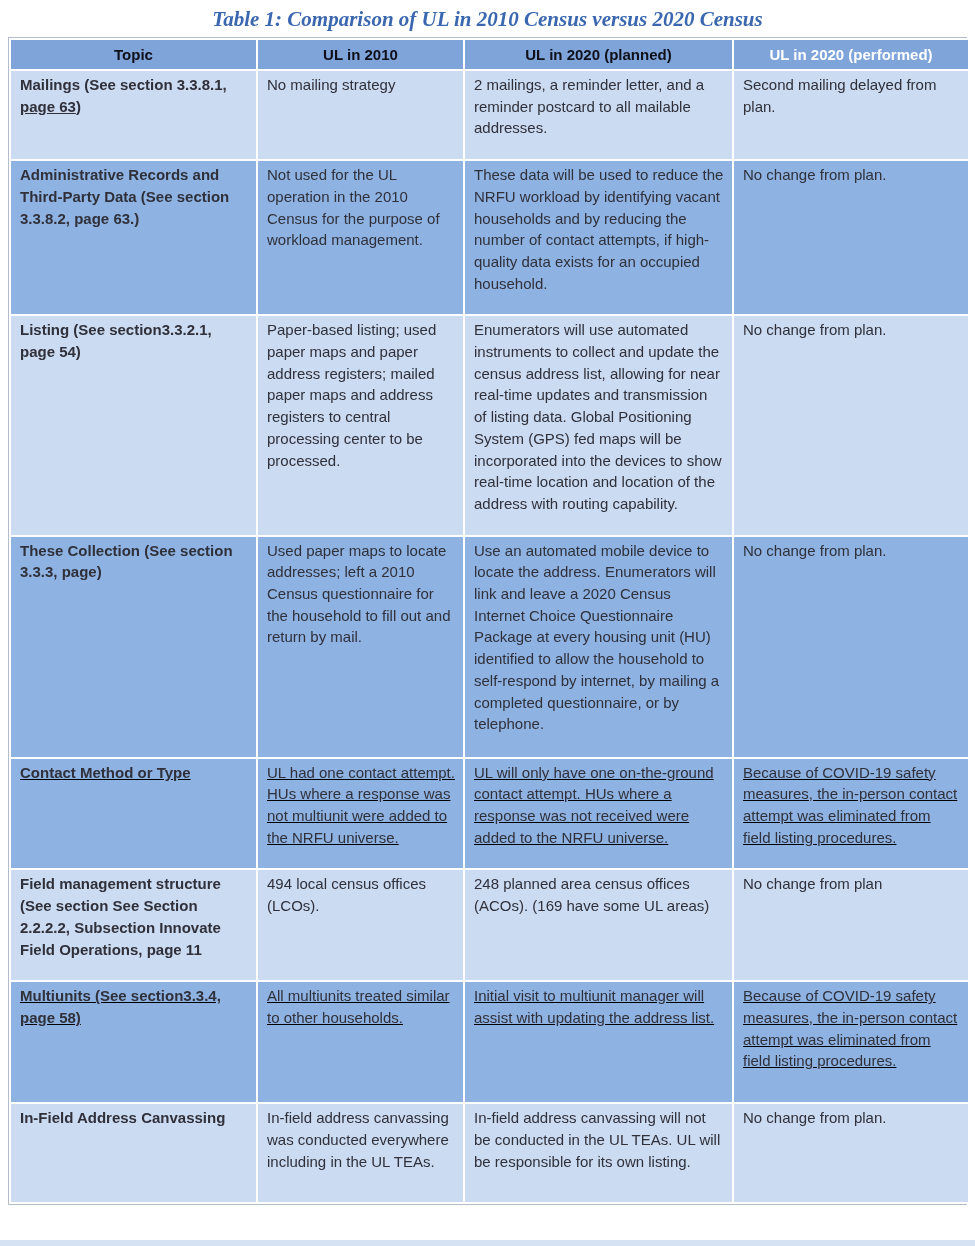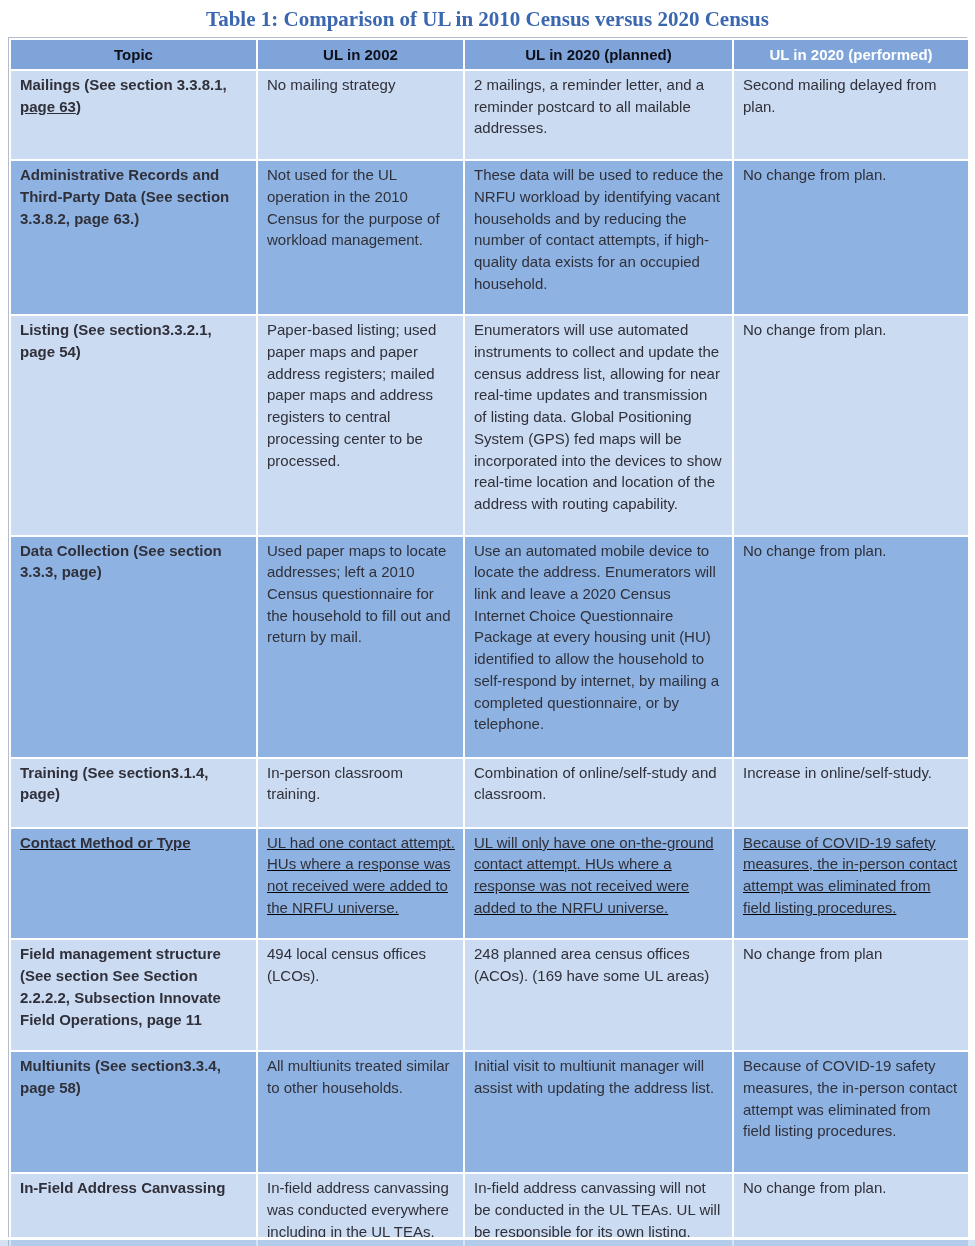--- a/index.html
+++ b/index.html
@@ -15,20 +15,21 @@
     font-family: "Liberation Sans", sans-serif;
   }
   .title {
     text-align: center;
     font-family: "Liberation Serif", serif;
     font-weight: bold;
     font-size: 21px;
     color: var(--title-text, #3A67AF);
     margin: 7px 0 5px 0;
     letter-spacing: 0px;
+    font-style: italic;
   }
   .table-wrap {
     margin-left: 8px;
     width: 959px;
     border: 1px solid #b3bccb;
     box-sizing: border-box;
   }
   table.cmp {
     border-collapse: collapse;
     table-layout: fixed;
@@ -86,21 +87,21 @@
   <table class="cmp">
     <colgroup>
       <col style="width:247px">
       <col style="width:207px">
       <col style="width:269px">
       <col style="width:236px">
     </colgroup>
     <thead>
       <tr style="height:31px;">
         <th>Topic</th>
-        <th>UL in 2002</th>
+        <th>UL in 2010</th>
         <th>UL in 2020 (planned)</th>
         <th class="performed">UL in 2020 (performed)</th>
       </tr>
     </thead>
     <tbody>
       <tr class="light" style="height:73px;">
         <td class="topic"><span>Mailings (See section 3.3.8.1</span><span class="u">, page 63</span><span>)</span></td>
         <td>No mailing strategy</td>
         <td>2 mailings, a reminder letter, and a reminder postcard to all mailable addresses.</td>
         <td>Second mailing delayed from plan.</td>
@@ -111,44 +112,38 @@
         <td>These data will be used to reduce the NRFU workload by identifying vacant households and by reducing the number of contact attempts, if high-quality data exists for an occupied household.</td>
         <td>No change from plan.</td>
       </tr>
       <tr class="light" style="height:218px;">
         <td class="topic">Listing (See section3.3.2.1, page 54)</td>
         <td>Paper-based listing; used paper maps and paper address registers; mailed paper maps and address registers to central processing center to be processed.</td>
         <td>Enumerators will use automated instruments to collect and update the census address list, allowing for near real-time updates and transmission of listing data. Global Positioning System (GPS) fed maps will be incorporated into the devices to show real-time location and location of the address with routing capability.</td>
         <td>No change from plan.</td>
       </tr>
       <tr class="dark" style="height:222px;">
-        <td class="topic">Data Collection (See section 3.3.3, page)</td>
+        <td class="topic">These Collection (See section 3.3.3, page)</td>
         <td>Used paper maps to locate addresses; left a 2010 Census questionnaire for the household to fill out and return by mail.</td>
         <td>Use an automated mobile device to locate the address. Enumerators will link and leave a 2020 Census Internet Choice Questionnaire Package at every housing unit (HU) identified to allow the household to self-respond by internet, by mailing a completed questionnaire, or by telephone.</td>
         <td>No change from plan.</td>
       </tr>
-      <tr class="light" style="height:70px;">
-        <td class="topic">Training (See section3.1.4, page)</td>
-        <td>In-person classroom training.</td>
-        <td>Combination of online/self-study and classroom.</td>
-        <td>Increase in online/self-study.</td>
-      </tr>
       <tr class="dark" style="height:111px;text-decoration:underline;">
         <td class="topic">Contact Method or Type</td>
-        <td>UL had one contact attempt. HUs where a response was not received were added to the NRFU universe.</td>
+        <td>UL had one contact attempt. HUs where a response was not multiunit were added to the NRFU universe.</td>
         <td>UL will only have one on-the-ground contact attempt. HUs where a response was not received were added to the NRFU universe.</td>
         <td>Because of COVID-19 safety measures, the in-person contact attempt was eliminated from field listing procedures.</td>
       </tr>
       <tr class="light" style="height:95px;">
         <td class="topic">Field management structure (See section See Section 2.2.2.2, Subsection Innovate Field Operations, page 11</td>
         <td>494 local census offices (LCOs).</td>
         <td>248 planned area census offices (ACOs). (169 have some UL areas)</td>
         <td>No change from plan</td>
       </tr>
-      <tr class="dark" style="height:122px;">
+      <tr class="dark" style="height:122px;text-decoration:underline;">
         <td class="topic">Multiunits (See section3.3.4, page 58)</td>
         <td>All multiunits treated similar to other households.</td>
         <td>Initial visit to multiunit manager will assist with updating the address list.</td>
         <td>Because of COVID-19 safety measures, the in-person contact attempt was eliminated from field listing procedures.</td>
       </tr>
       <tr class="light" style="height:100px;margin-top:33px;">
         <td class="topic">In-Field Address Canvassing</td>
         <td>In-field address canvassing was conducted everywhere including in the UL TEAs.</td>
         <td>In-field address canvassing will not be conducted in the UL TEAs. UL will be responsible for its own listing.</td>
         <td>No change from plan.</td>

